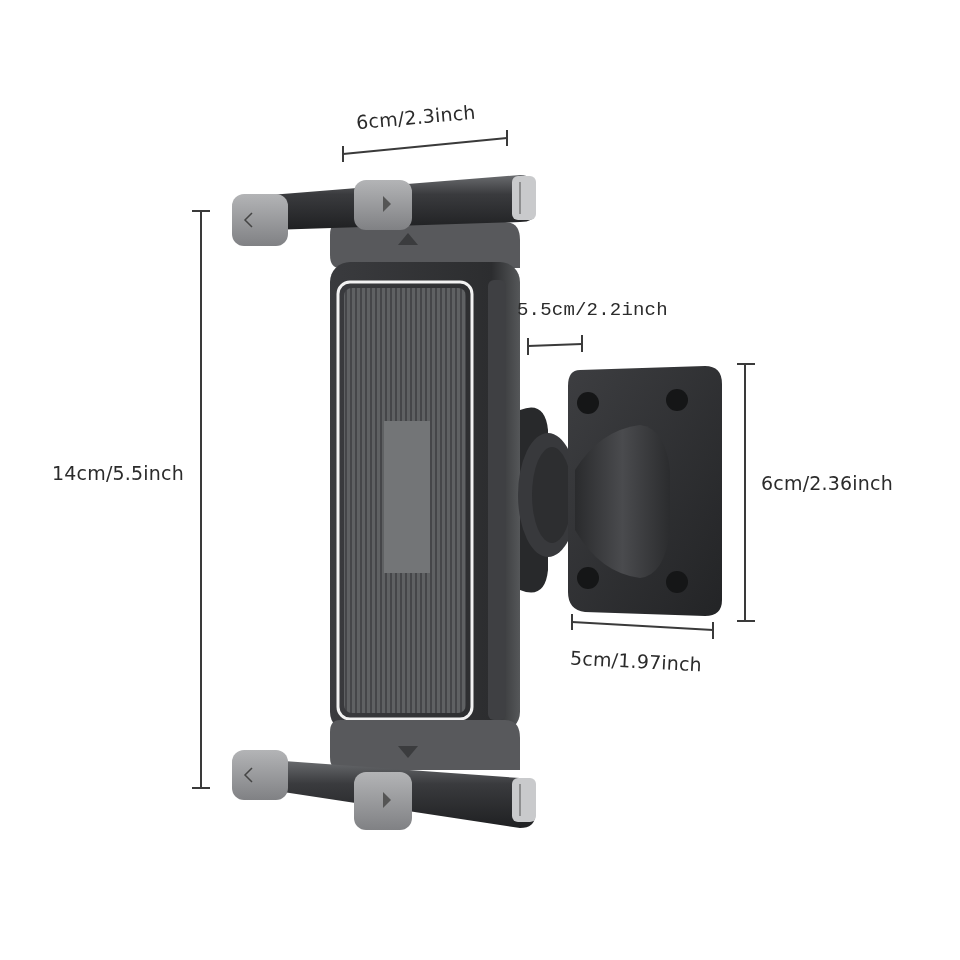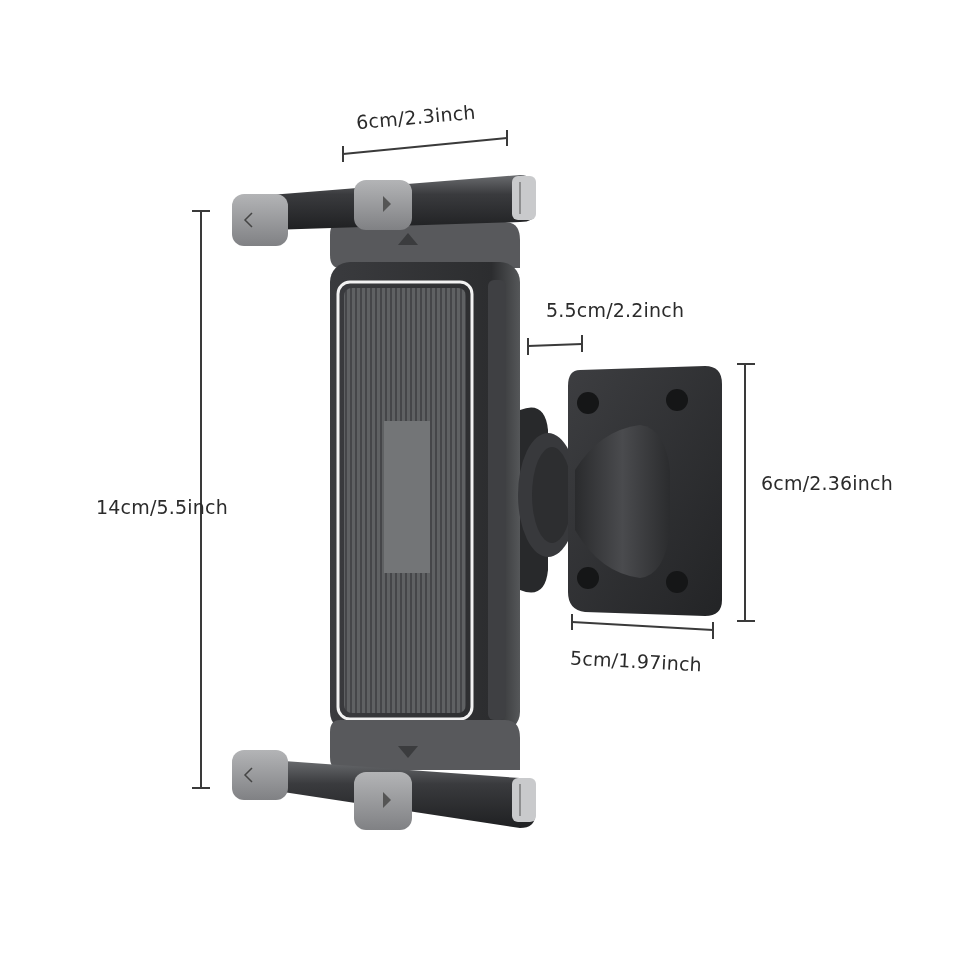--- a/index.html
+++ b/index.html
@@ -121,21 +121,21 @@
       <line x1="737" y1="621" x2="755" y2="621"></line>
 
       <line x1="572" y1="622" x2="713" y2="630"></line>
       <line x1="572" y1="614" x2="572" y2="630"></line>
       <line x1="713" y1="622" x2="713" y2="639"></line>
     </g>
   </svg>
 
   <div class="label" style="left:356px; top:106px; transform: rotate(-5deg);">6cm/2.3inch</div>
 
-  <div class="label" style="left:52px; top:496px;margin-left:44px;">14cm/5.5inch</div>
+  <div class="label" style="left:52px; top:462px;">14cm/5.5inch</div>
 
-  <div class="label" style="left:546px; top:299px;">5.5cm/2.2inch</div>
+  <div class="label" style="left:517px; top:299px;font-family:Liberation Mono, monospace;">5.5cm/2.2inch</div>
 
   <div class="label" style="left:761px; top:472px;text-align:right;">6cm/2.36inch</div>
 
   <div class="label" style="left:570px; top:650px; transform: rotate(3deg);">5cm/1.97inch</div>
 
 </div>
 
 </body></html>

